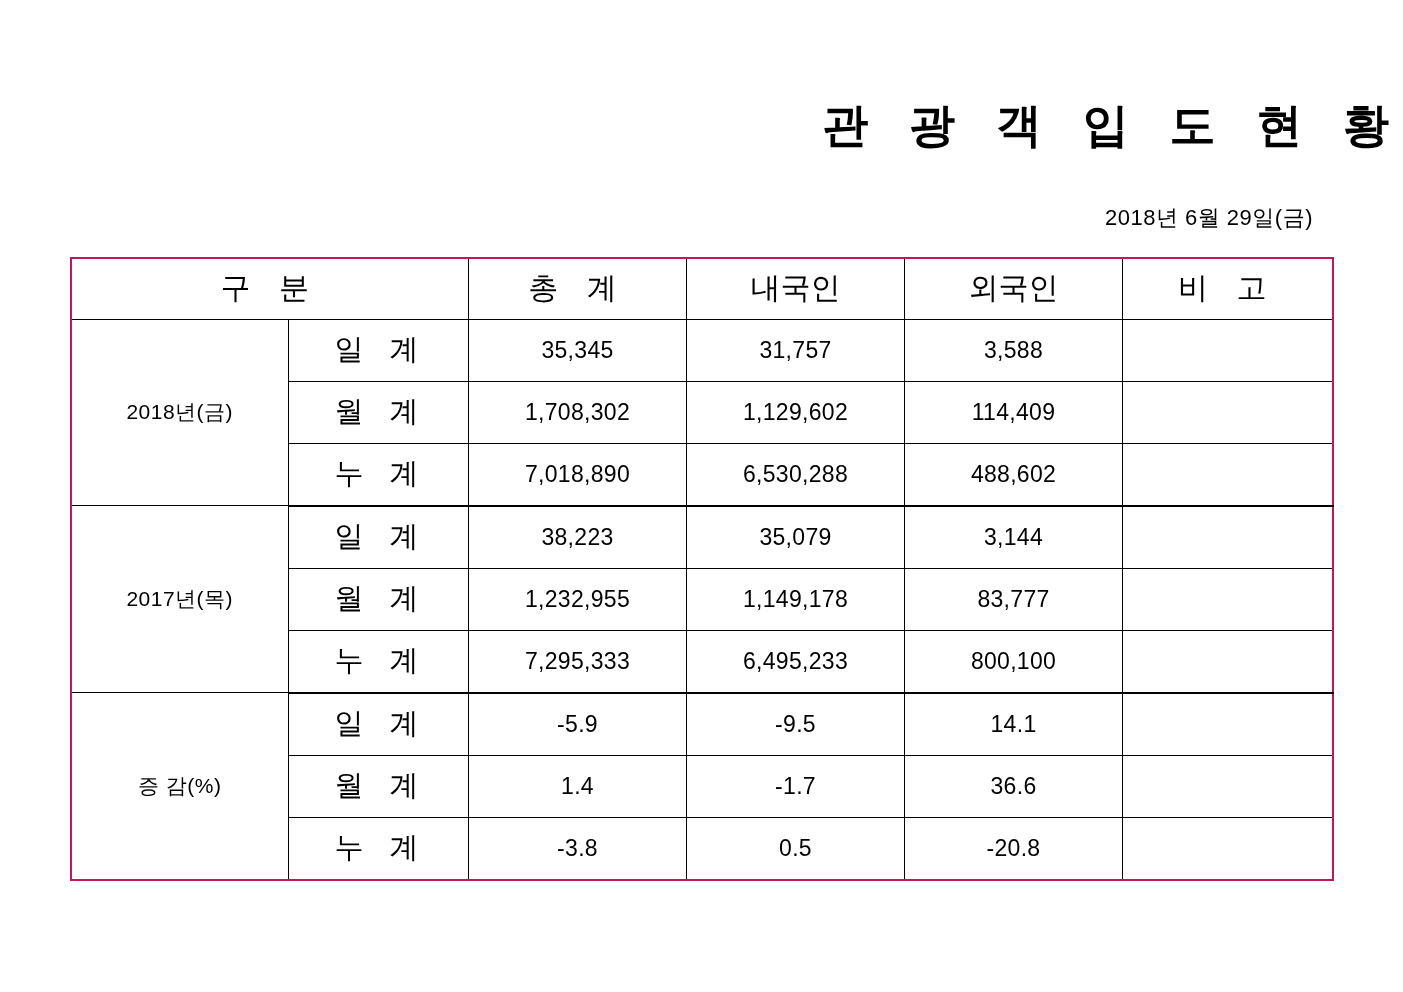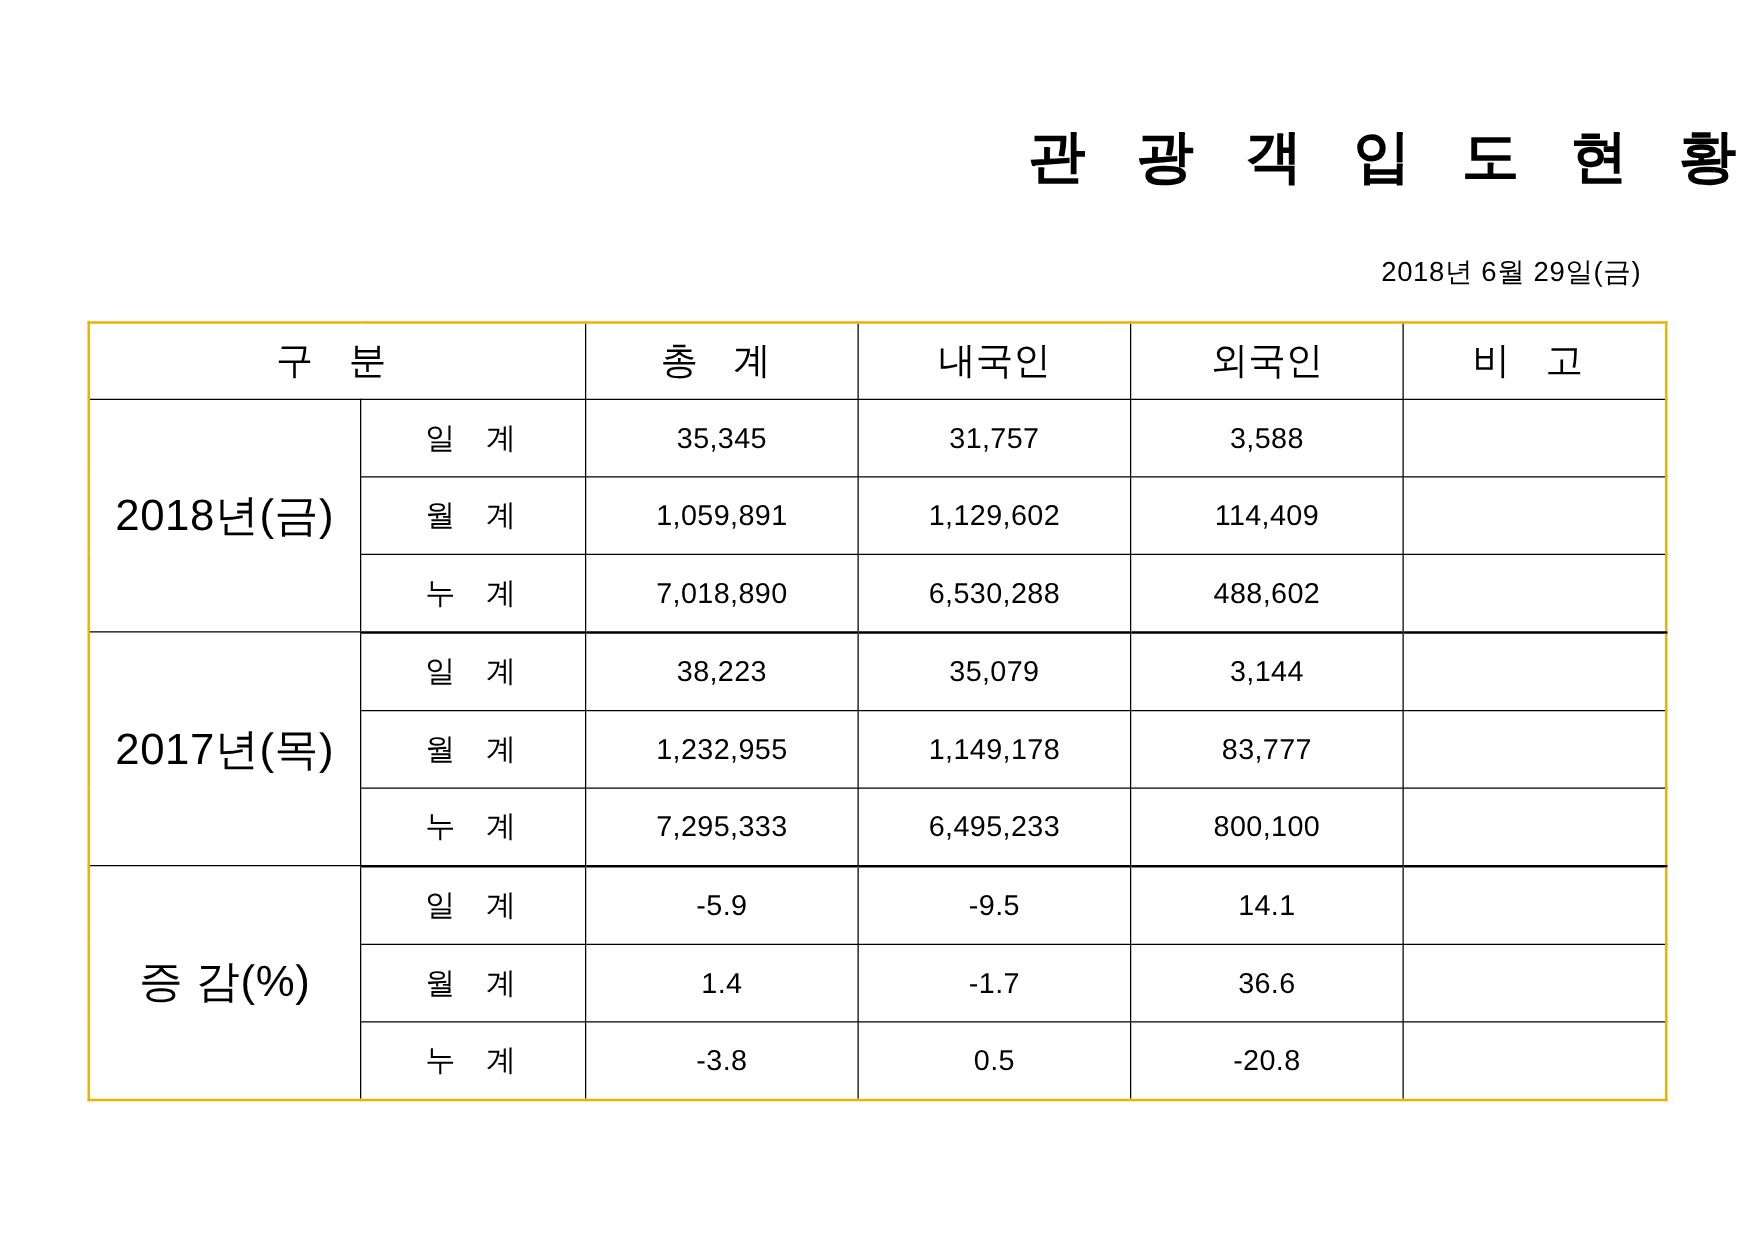--- a/index.html
+++ b/index.html
@@ -72,43 +72,43 @@
     letter-spacing: 10px;
     padding-left: 10px;
   }
   thead td.no-space {
     letter-spacing: 0px;
     padding-left: 0;
     margin-top: 10px;
   }
 
   tbody td.group-label {
-    font-size: 35px;
+    font-size: 21px;
     letter-spacing: 0.5px;
   }
 
   tbody td.sub-label {
-    font-size: 24px;
+    font-size: 29px;
     letter-spacing: 9px;
     padding-left: 5px;
     height: 61px;
   }
 
   tbody td.num {
     font-size: 23px;
     letter-spacing: 0.3px;
   }
 
   tbody td.note { }
 
   tr.section-end td {
     border-bottom-width: 2.5px;
   }
   table.report {
-    border: 2px solid #eab308;
+    border: 2px solid #be185d;
   }
 </style>
 </head>
 <body>
 
 <div class="page">
 
   <h1 class="doc-title">관 광 객 입 도 현 황</h1>
 
   <div class="doc-date">2018년 6월 29일(금)</div>
@@ -136,21 +136,21 @@
       <tr>
         <td class="group-label" rowspan="3">2018년(금)</td>
         <td class="sub-label">일 계</td>
         <td class="num">35,345</td>
         <td class="num">31,757</td>
         <td class="num">3,588</td>
         <td class="note"></td>
       </tr>
       <tr>
         <td class="sub-label">월 계</td>
-        <td class="num">1,059,891</td>
+        <td class="num">1,708,302</td>
         <td class="num">1,129,602</td>
         <td class="num">114,409</td>
         <td class="note"></td>
       </tr>
       <tr class="section-end">
         <td class="sub-label">누 계</td>
         <td class="num">7,018,890</td>
         <td class="num">6,530,288</td>
         <td class="num">488,602</td>
         <td class="note"></td>

